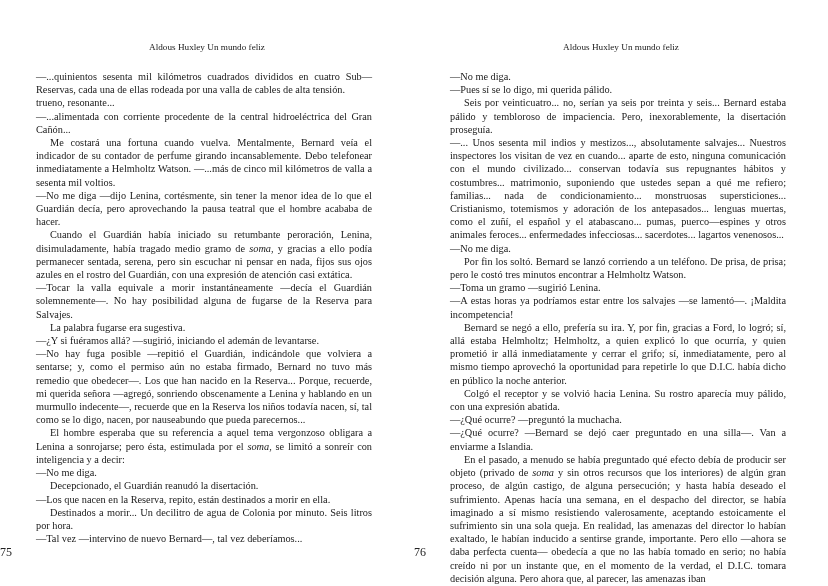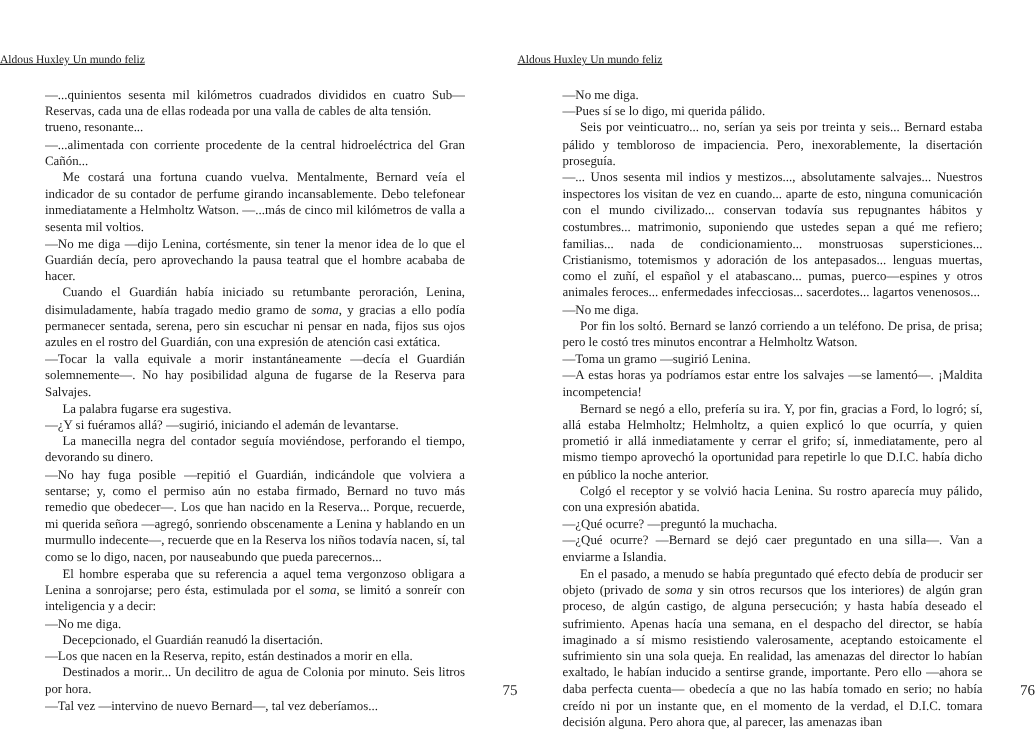--- a/index.html
+++ b/index.html
@@ -1,47 +1,46 @@
 <!DOCTYPE html>
 <html><head>
 <meta charset="utf-8">
 <style>
   html, body { margin:0; padding:0; background:#ffffff; }
   body { width:828px; height:586px; overflow:hidden; position:relative;
          font-family:"Liberation Serif", "DejaVu Serif", serif; color:#1a1a1a; }
   .page { position:absolute; top:0; width:414px; height:586px; }
   .page.left { left:0; }
   .page.right { left:414px; }
-  .running-head { position:absolute; top:42px; left:0; width:100%; text-align:left;
-                  font-size:9.2px; color:#222;text-decoration:underline; }
+  .running-head { position:absolute; top:42px; left:0; width:100%; text-align:center;
+                  font-size:9.2px; color:#222; }
   .body-text { position:absolute; top:70px; left:36px; width:336px;
                font-size:10.3px; line-height:13.2px; text-align:justify; }
   .body-text p { margin:0; }
   .body-text p.indent { text-indent:14px; }
   .body-text p.noind { text-indent:0; }
-  .folio { position:absolute; top:545px; left:0; width:100%; text-align:right;
+  .folio { position:absolute; top:545px; left:0; width:100%; text-align:left;
            font-size:12px; color:#222; }
   em { font-style:italic; }
 </style>
 </head>
 <body>
 
 <div class="page left">
   <div class="running-head">Aldous Huxley Un mundo feliz</div>
   <div class="body-text">
     <p class="noind">—...quinientos sesenta mil kilómetros cuadrados divididos en cuatro Sub—Reservas, cada una de ellas rodeada por una valla de cables de alta tensión.</p>
     <p class="noind">trueno, resonante...</p>
     <p class="noind">—...alimentada con corriente procedente de la central hidroeléctrica del Gran Cañón...</p>
     <p class="indent">Me costará una fortuna cuando vuelva. Mentalmente, Bernard veía el indicador de su contador de perfume girando incansablemente. Debo telefonear inmediatamente a Helmholtz Watson. —...más de cinco mil kilómetros de valla a sesenta mil voltios.</p>
     <p class="noind">—No me diga —dijo Lenina, cortésmente, sin tener la menor idea de lo que el Guardián decía, pero aprovechando la pausa teatral que el hombre acababa de hacer.</p>
     <p class="indent"><span>Cuando el Guardián había iniciado su retumbante peroración, Lenina, disimuladamente, había tragado medio gramo de </span><em>soma</em><span>, y gracias a ello podía permanecer sentada, serena, pero sin escuchar ni pensar en nada, fijos sus ojos azules en el rostro del Guardián, con una expresión de atención casi extática.</span></p>
     <p class="noind">—Tocar la valla equivale a morir instantáneamente —decía el Guardián solemnemente—. No hay posibilidad alguna de fugarse de la Reserva para Salvajes.</p>
     <p class="indent">La palabra fugarse era sugestiva.</p>
     <p class="noind">—¿Y si fuéramos allá? —sugirió, iniciando el ademán de levantarse.</p>
-    <p class="indent">La manecilla negra del contador seguía moviéndose, perforando el tiempo, devorando su dinero.</p>
     <p class="noind">—No hay fuga posible —repitió el Guardián, indicándole que volviera a sentarse; y, como el permiso aún no estaba firmado, Bernard no tuvo más remedio que obedecer—. Los que han nacido en la Reserva... Porque, recuerde, mi querida señora —agregó, sonriendo obscenamente a Lenina y hablando en un murmullo indecente—, recuerde que en la Reserva los niños todavía nacen, sí, tal como se lo digo, nacen, por nauseabundo que pueda parecernos...</p>
     <p class="indent"><span>El hombre esperaba que su referencia a aquel tema vergonzoso obligara a Lenina a sonrojarse; pero ésta, estimulada por el </span><em>soma</em><span>, se limitó a sonreír con inteligencia y a decir:</span></p>
     <p class="noind">—No me diga.</p>
     <p class="indent">Decepcionado, el Guardián reanudó la disertación.</p>
     <p class="noind">—Los que nacen en la Reserva, repito, están destinados a morir en ella.</p>
     <p class="indent">Destinados a morir... Un decilitro de agua de Colonia por minuto. Seis litros por hora.</p>
     <p class="noind">—Tal vez —intervino de nuevo Bernard—, tal vez deberíamos...</p>
 
   </div>
   <div class="folio">75</div>

